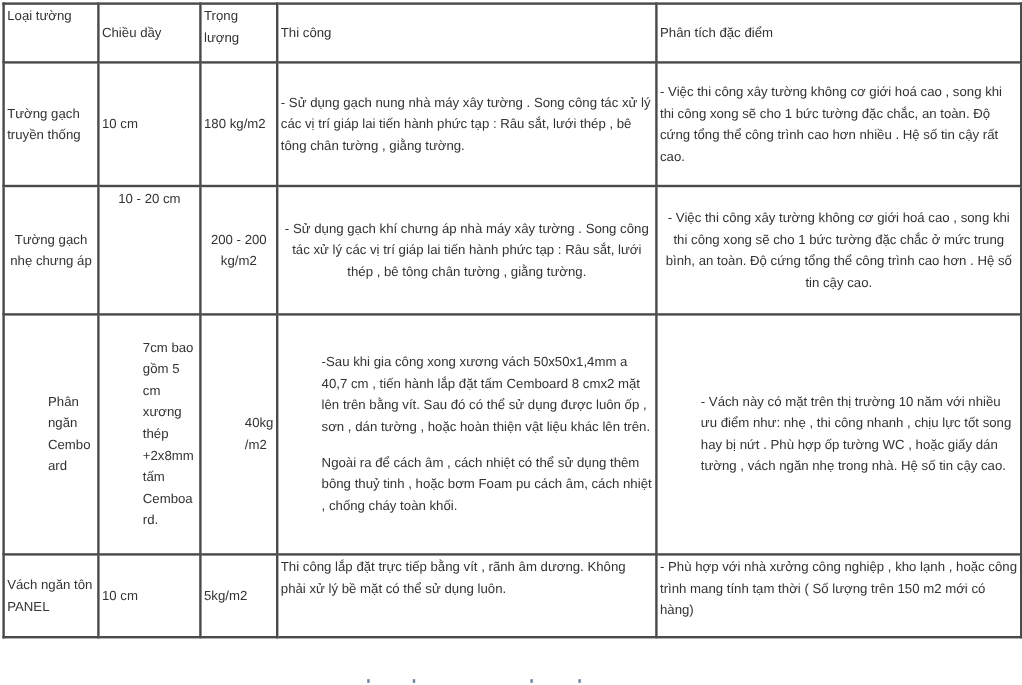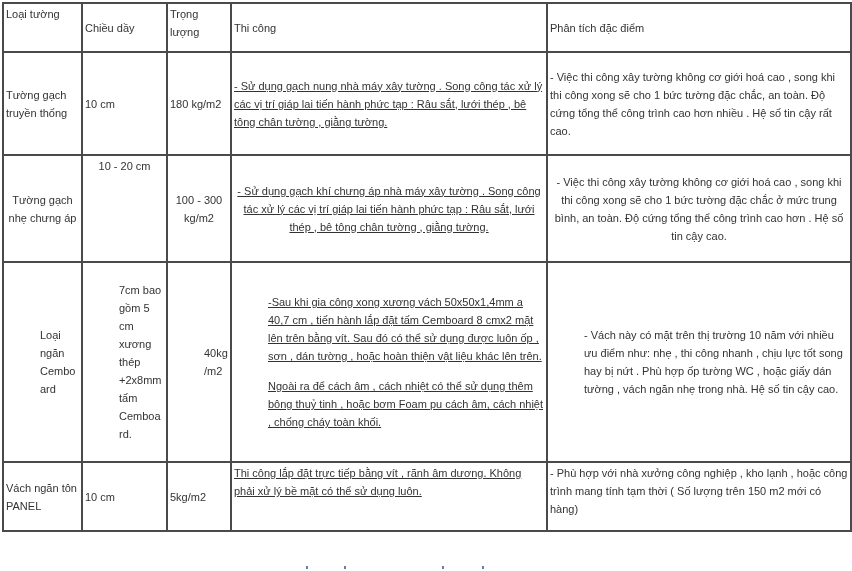--- a/index.html
+++ b/index.html
@@ -37,21 +37,21 @@
     col.c2 { width: 85px; }
     col.c3 { width: 64px; }
     col.c4 { width: 316px; }
     col.c5 { width: 304px; }
     tr.r-head td { height: 45px; }
     tr.r-1 td { height: 99px; }
     tr.r-2 td { height: 103px; text-align: center; }
     tr.r-3 td { height: 196px; padding-left: 36px; }
     tr.r-4 td { height: 65px; }
     tr.r-5 td { height: 31px; }
-    .para { margin: 0; text-decoration: underline; }
+    .para { margin: 0; }
     .para + .para { margin-top: 12px; }
     .stray-marks {
       position: absolute;
       left: 300px;
       top: 566px;
       width: 300px;
       height: 5px;
     }
     .stray-marks span {
       position: absolute;
@@ -87,29 +87,29 @@
       <td>180 kg/m2</td>
       <td>
         <p class="para">- Sử dụng gạch nung nhà máy xây tường . Song công tác xử lý các vị trí giáp lai tiến hành phức tạp : Râu sắt, lưới thép , bê tông chân tường , giằng tường.</p>
       </td>
       <td>- Việc thi công xây tường không cơ giới hoá cao , song khi thi công xong sẽ cho 1 bức tường đặc chắc, an toàn. Độ cứng tổng thể công trình cao hơn nhiều . Hệ số tin cậy rất cao.</td>
     </tr>
 
     <tr class="r-2">
       <td>Tường gạch nhẹ chưng áp</td>
       <td class="top">10 - 20 cm</td>
-      <td>100 - 300 kg/m2</td>
+      <td>200 - 200 kg/m2</td>
       <td>
         <p class="para">- Sử dụng gạch khí chưng áp nhà máy xây tường . Song công tác xử lý các vị trí giáp lai tiến hành phức tạp : Râu sắt, lưới thép , bê tông chân tường , giằng tường.</p>
       </td>
       <td>- Việc thi công xây tường không cơ giới hoá cao , song khi thi công xong sẽ cho 1 bức tường đặc chắc ở mức trung bình, an toàn. Độ cứng tổng thể công trình cao hơn . Hệ số tin cậy cao.</td>
     </tr>
 
     <tr class="r-3">
-      <td>Loại ngăn Cemboard</td>
+      <td>Phân ngăn Cemboard</td>
       <td>7cm bao gồm 5 cm xương thép +2x8mm tấm Cemboard.</td>
       <td>40kg/m2</td>
       <td>
         <p class="para">-Sau khi gia công xong xương vách 50x50x1,4mm a 40,7 cm , tiến hành lắp đặt tấm Cemboard 8 cmx2 mặt lên trên bằng vít. Sau đó có thể sử dụng được luôn ốp , sơn , dán tường , hoặc hoàn thiện vật liệu khác lên trên.</p>
         <p class="para">Ngoài ra để cách âm , cách nhiệt có thể sử dụng thêm bông thuỷ tinh , hoặc bơm Foam pu cách âm, cách nhiệt , chống cháy toàn khối.</p>
       </td>
       <td>- Vách này có mặt trên thị trường 10 năm với nhiều ưu điểm như: nhẹ , thi công nhanh , chịu lực tốt song hay bị nứt . Phù hợp ốp tường WC , hoặc giấy dán tường , vách ngăn nhẹ trong nhà. Hệ số tin cậy cao.</td>
     </tr>
 
     <tr class="r-4">

